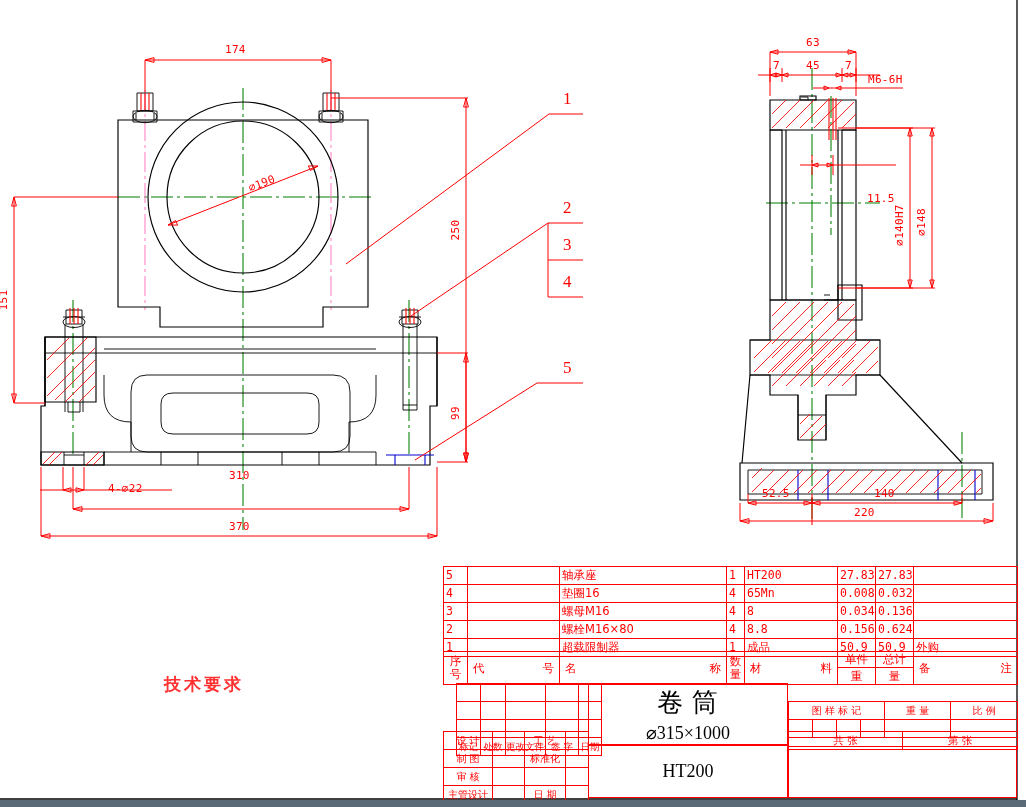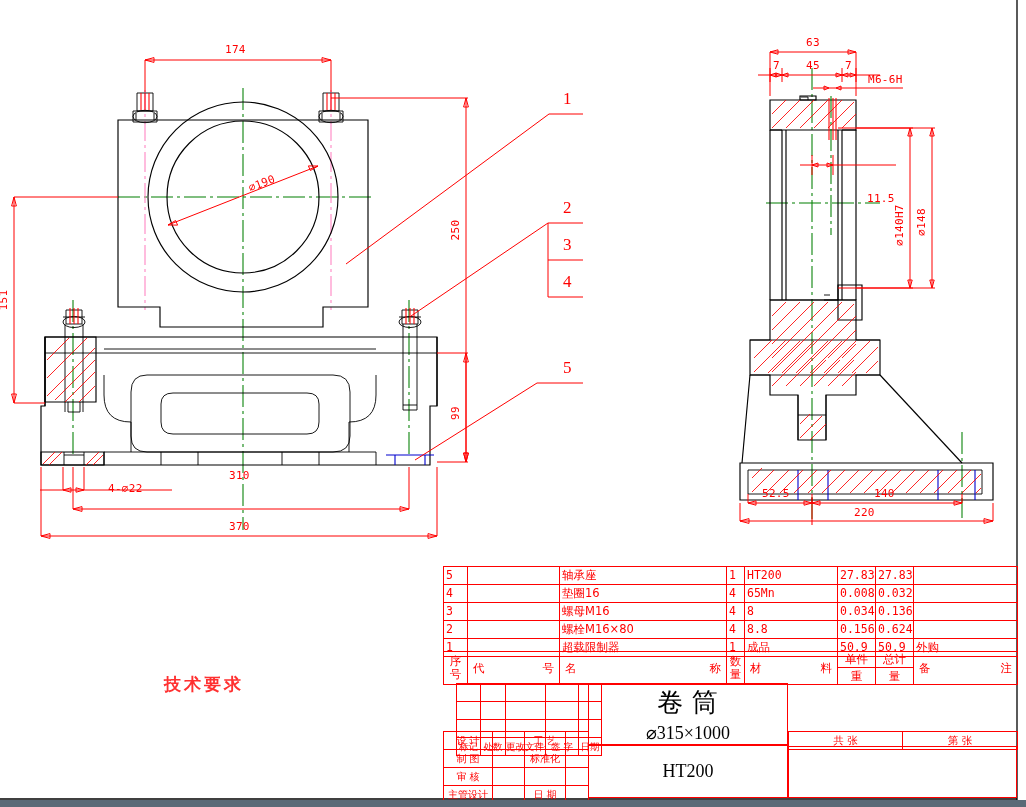--- a/index.html
+++ b/index.html
@@ -533,20 +533,45 @@
     </table>
 
     <div class="cellblk" style="left:145px;top:117px;width:200px;height:62px;display:flex;flex-direction:column;align-items:center;justify-content:center;">
       <div class="bigname">卷          筒</div>
       <div class="bigsub" style="margin-top:2px;">⌀315×1000</div>
     </div>
     <div class="cellblk" style="left:145px;top:179px;width:200px;height:53px;display:flex;align-items:center;justify-content:center;">
       <div class="matbig">HT200</div>
     </div>
 
+    <table class="tb" style="left:345px;top:135px;width:229px;">
+      <colgroup>
+          <col style="width:24px">
+          <col style="width:24px">
+          <col style="width:24px">
+          <col style="width:24px">
+          <col style="width:66px">
+          <col style="width:67px">
+        </colgroup>
+      <tbody>
+        <tr style="height:15px;">
+          <td class="ctr" colspan="4" style="height:15px;font-size:10px;padding:0;border-bottom:none;">图 样 标 记</td>
+          <td class="ctr" style="font-size:10px;padding:0;border-bottom:none;">重  量</td>
+          <td class="ctr" style="font-size:10px;padding:0;border-bottom:none;">比  例</td>
+        </tr>
+        <tr style="height:15px;">
+          <td style="height:15px;"></td>
+          <td></td>
+          <td></td>
+          <td></td>
+          <td></td>
+          <td></td>
+        </tr>
+      </tbody>
+    </table>
 
     <table class="tb" style="left:345px;top:165px;width:229px;">
       <colgroup>
           <col style="width:114px">
           <col style="width:115px">
         </colgroup>
       <tbody>
         <tr style="height:15px;">
           <td class="ctr" style="height:15px;font-size:10.5px;padding:0;">共          张</td>
           <td class="ctr" style="font-size:10.5px;padding:0;margin-top:25px;">第          张</td>

